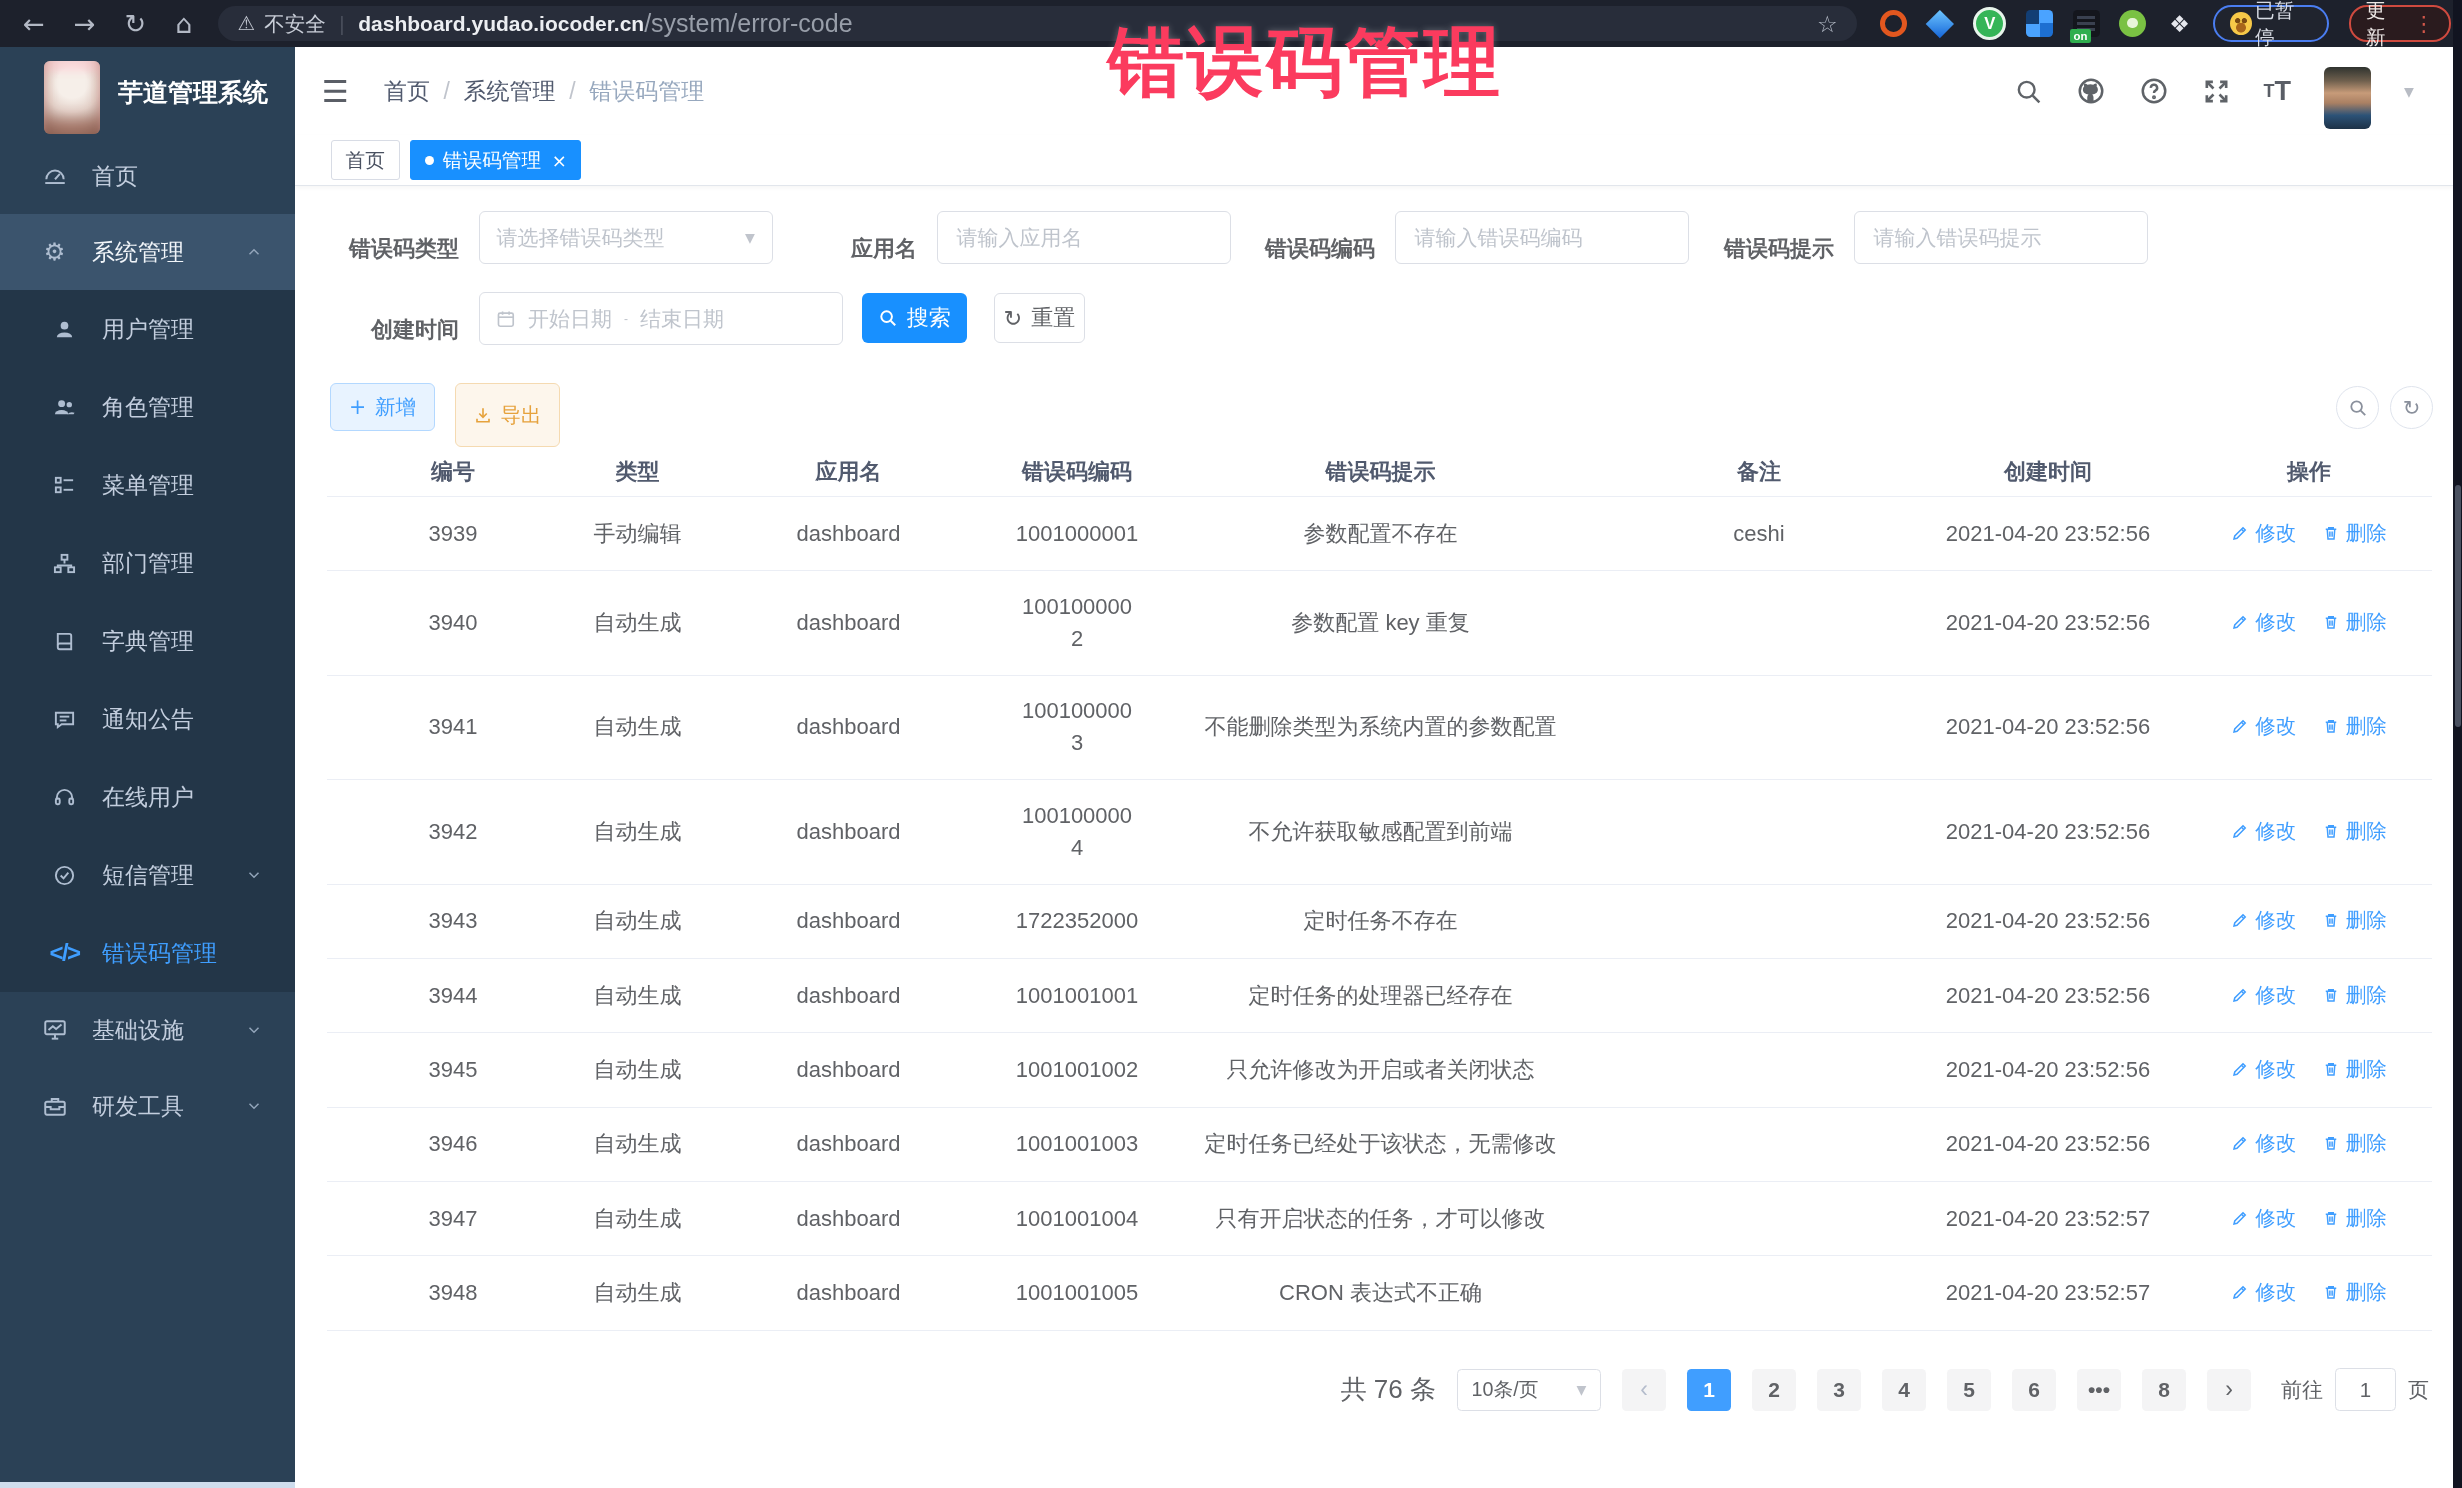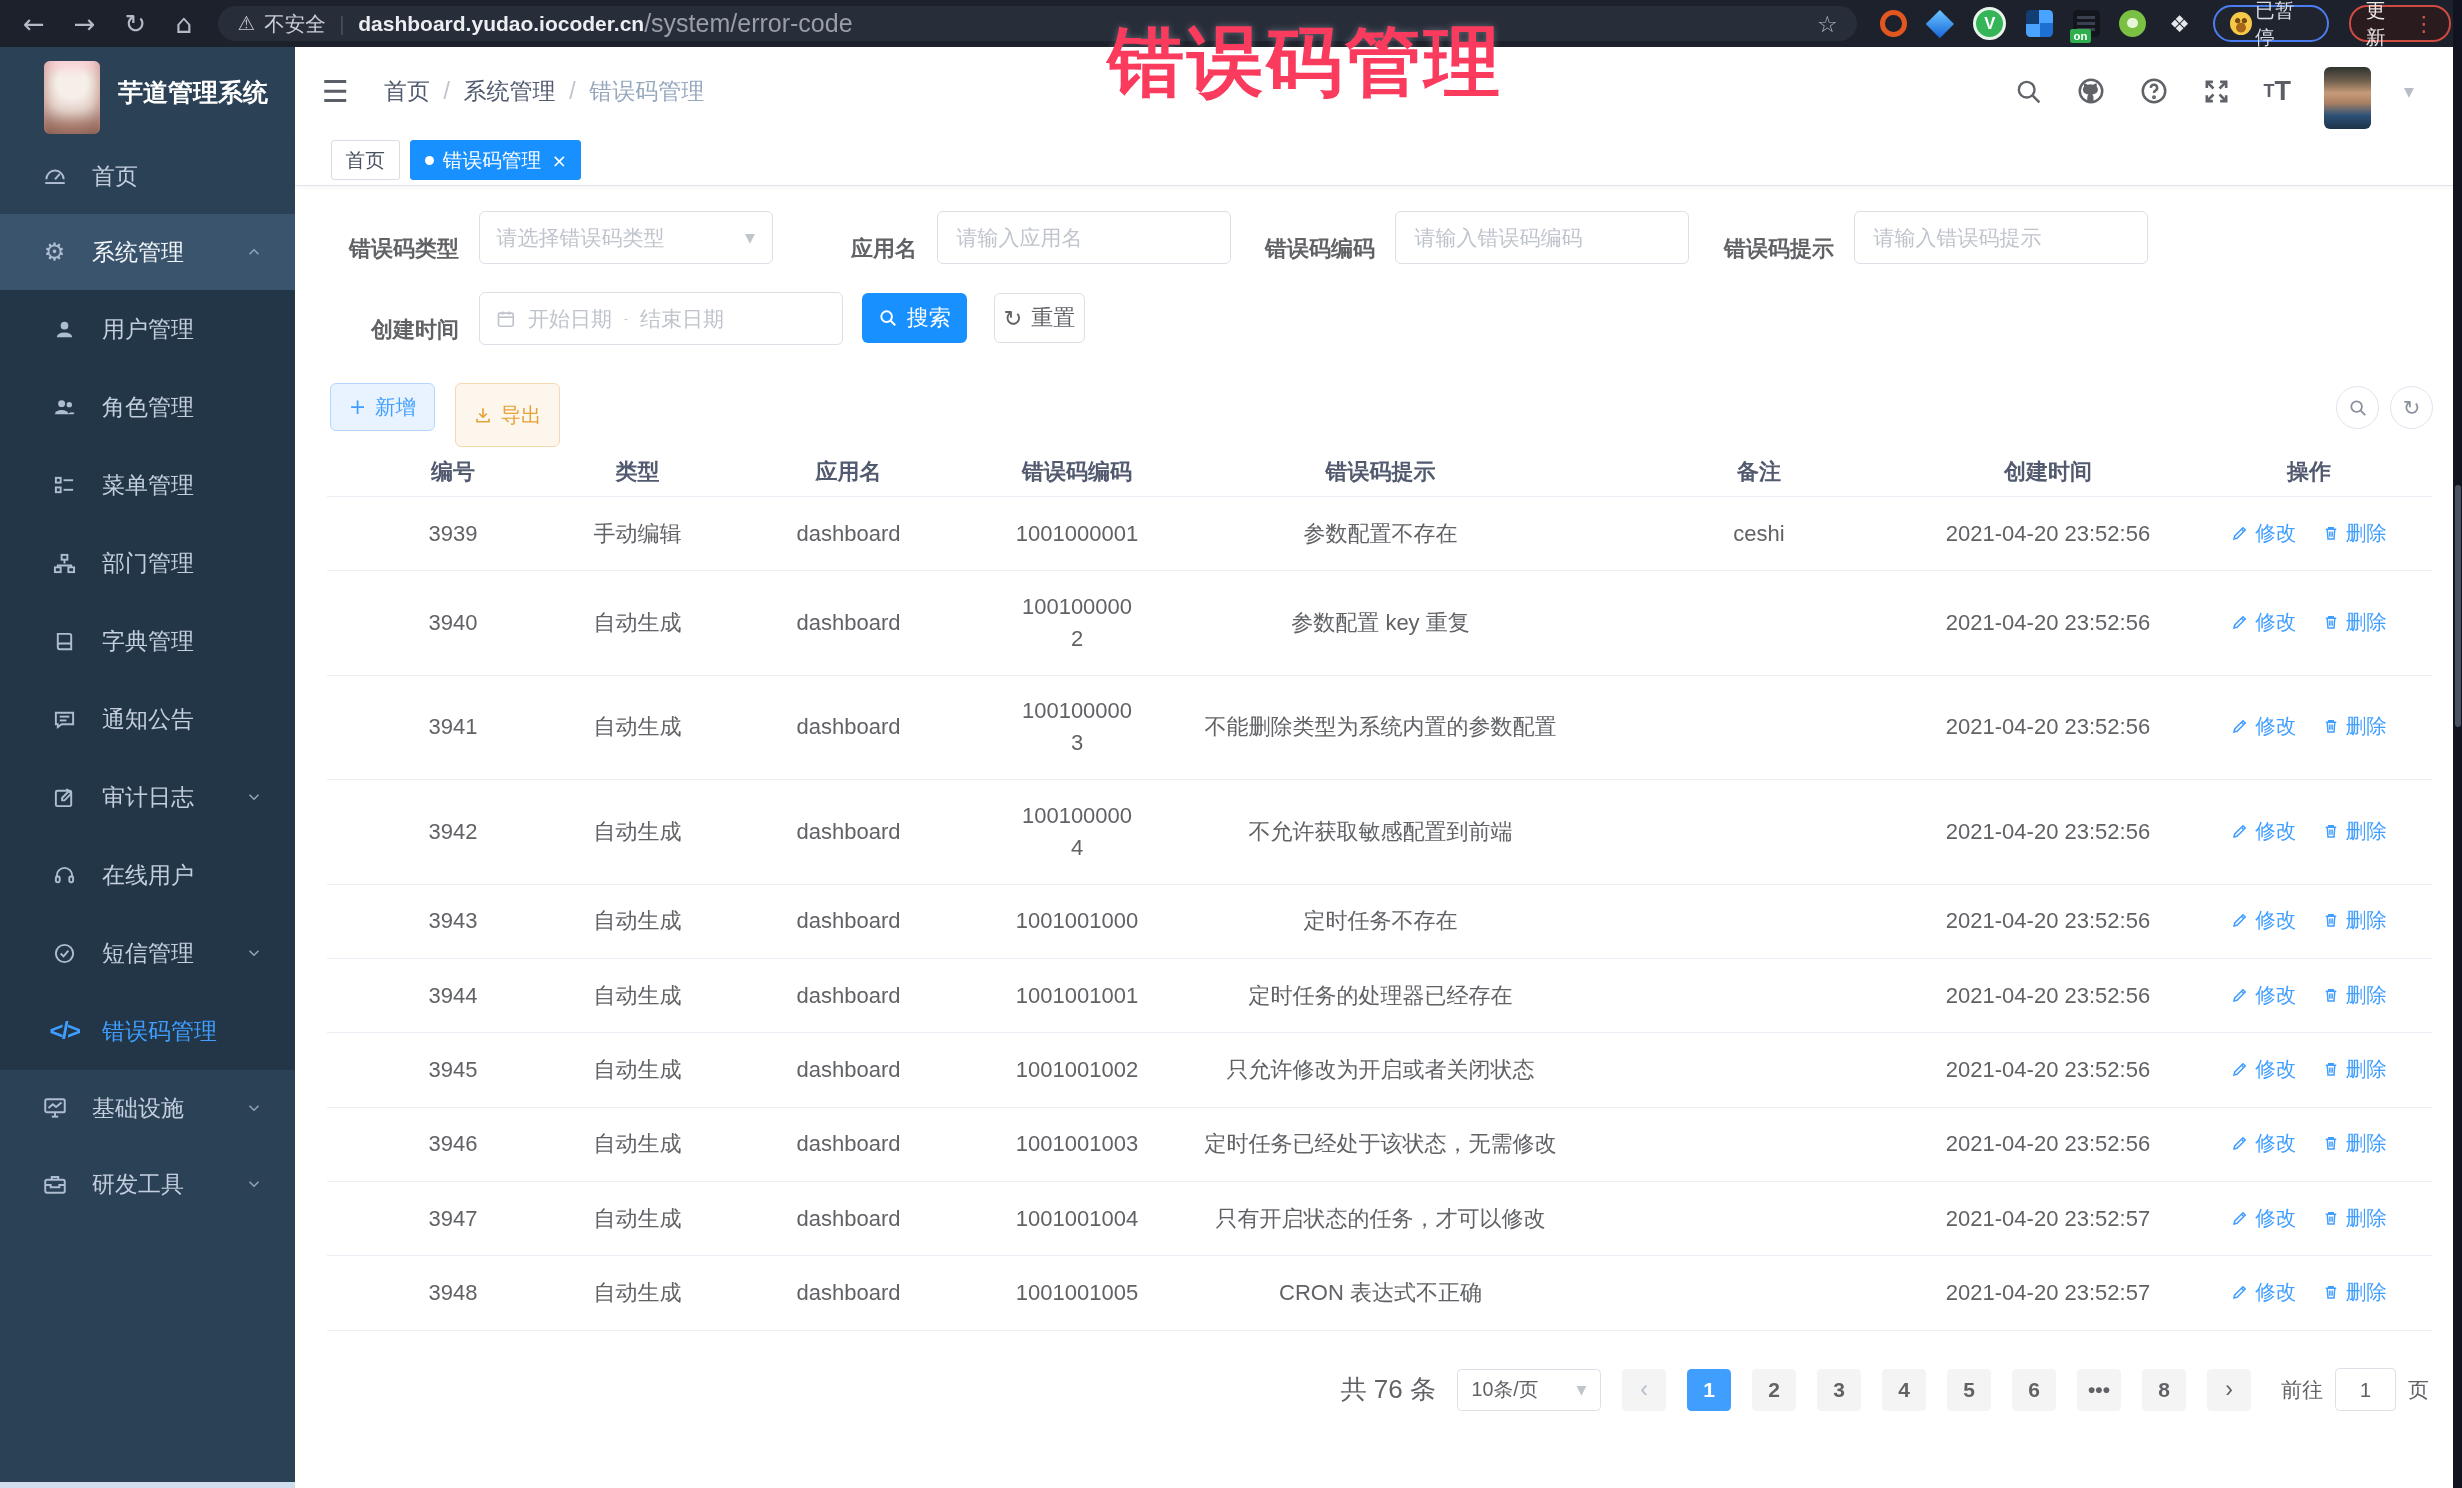--- a/index.html
+++ b/index.html
@@ -278,34 +278,20 @@
               <path d="M3 5 h18 v12 H9 l-4 3 v-3 H3 z"></path>
               <line x1="7" y1="9" x2="17" y2="9"></line>
               <line x1="7" y1="13" x2="14" y2="13"></line>
             </svg>
           </span>
         <span class="label">通知公告</span>
       </div>
       <div class="item lvl2">
         <span class="icon">
           <svg width="23" height="23" viewBox="0 0 24 24" fill="none" stroke="currentColor" stroke-width="2">
-              <rect x="3" y="5" width="16" height="16" rx="1.5"></rect>
-              <path d="M14 3 l5 5 M16.5 5.5 l-7 7 v2.5 h2.5 l7 -7"></path>
-            </svg>
-          </span>
-        <span class="label">审计日志</span>
-        <span class="chev">
-          <svg width="18" height="18" viewBox="0 0 24 24" fill="none" stroke="currentColor" stroke-width="2">
-              <polyline points="6,9 12,15 18,9"></polyline>
-            </svg>
-          </span>
-      </div>
-      <div class="item lvl2">
-        <span class="icon">
-          <svg width="23" height="23" viewBox="0 0 24 24" fill="none" stroke="currentColor" stroke-width="2">
               <path d="M4 14 v-2 a8 8 0 0 1 16 0 v2"></path>
               <rect x="3" y="13" width="4" height="6" rx="1.5"></rect>
               <rect x="17" y="13" width="4" height="6" rx="1.5"></rect>
             </svg>
           </span>
         <span class="label">在线用户</span>
       </div>
       <div class="item lvl2">
         <span class="icon">
           <svg width="23" height="23" viewBox="0 0 24 24" fill="none" stroke="currentColor" stroke-width="2">
@@ -618,21 +604,21 @@
               </svg>
           <span>删除</span>
             </a>
       </td>
     </tr>
 
     <tr>
       <td>3943</td>
       <td>自动生成</td>
       <td>dashboard</td>
-      <td><span class="codespan">1001001000</span></td>
+      <td><span class="codespan">1722352000</span></td>
       <td>定时任务不存在</td>
       <td></td>
       <td>2021-04-20 23:52:56</td>
       <td class="ops">
         <a>
           <svg width="18" height="18" viewBox="0 0 24 24" fill="none" stroke="#409eff" stroke-width="2">
                 <path d="M4 20 l1-4 L16 5 l3 3 L8 19 z"></path>
                 <line x1="14" y1="7" x2="17" y2="10"></line>
               </svg>
           <span>修改</span>

